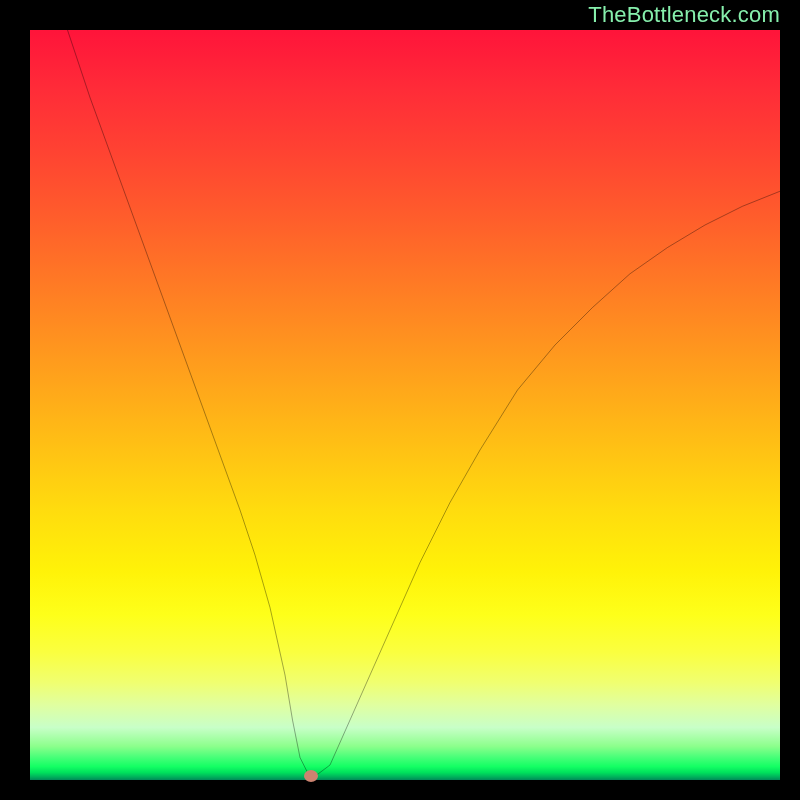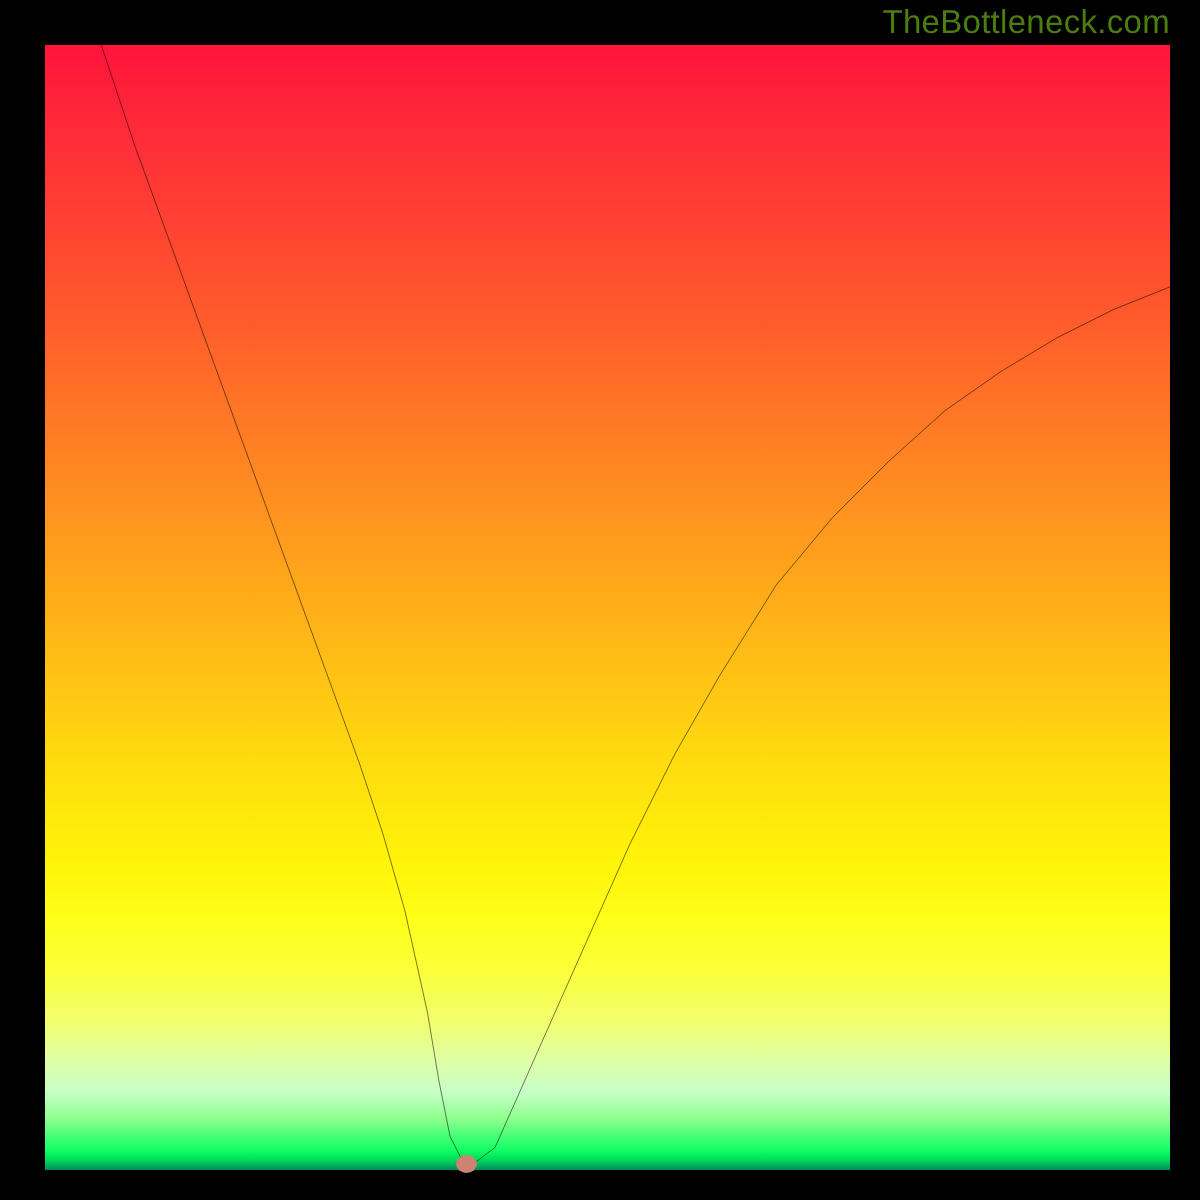--- a/index.html
+++ b/index.html
@@ -8,21 +8,21 @@
     height: 800px;
     background: #000;
     position: relative;
     font-family: Arial, Helvetica, sans-serif;
     overflow: hidden;
   }
   .watermark {
     position: absolute;
     top: 2px;
     right: 20px;
-    color: #4d7c0f;
+    color: #86efac;
     font-size: 22px;
     font-weight: 500;
     z-index: 5;
     letter-spacing: 0.2px;
     text-align: right;
   }
   .plot-frame {
     position: absolute;
     left: 30px;
     top: 30px;

